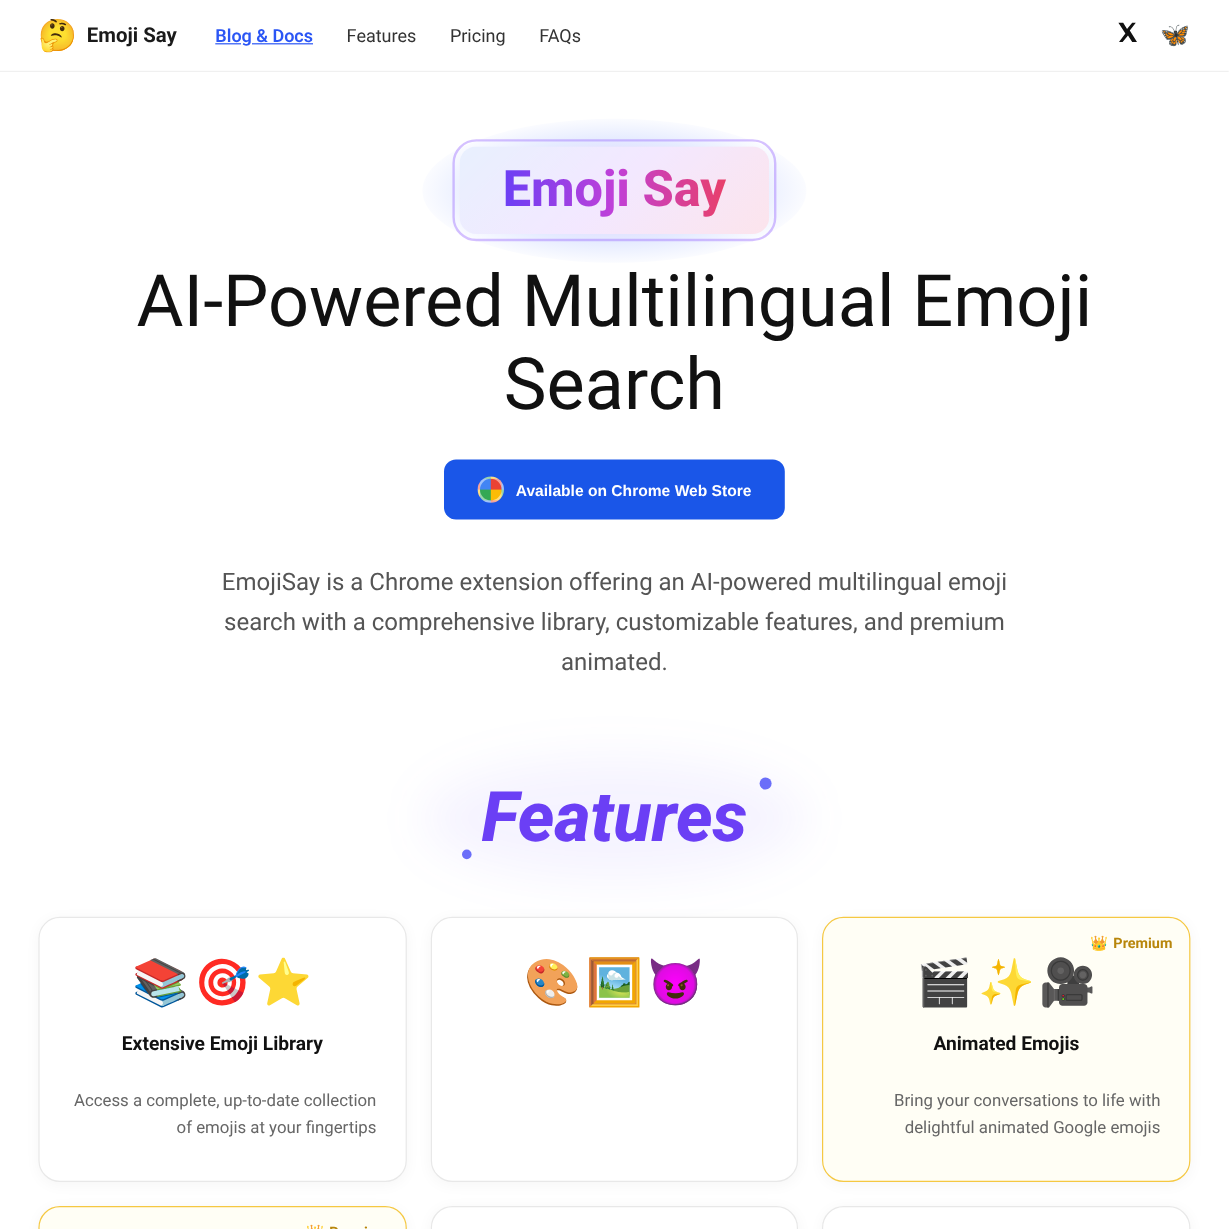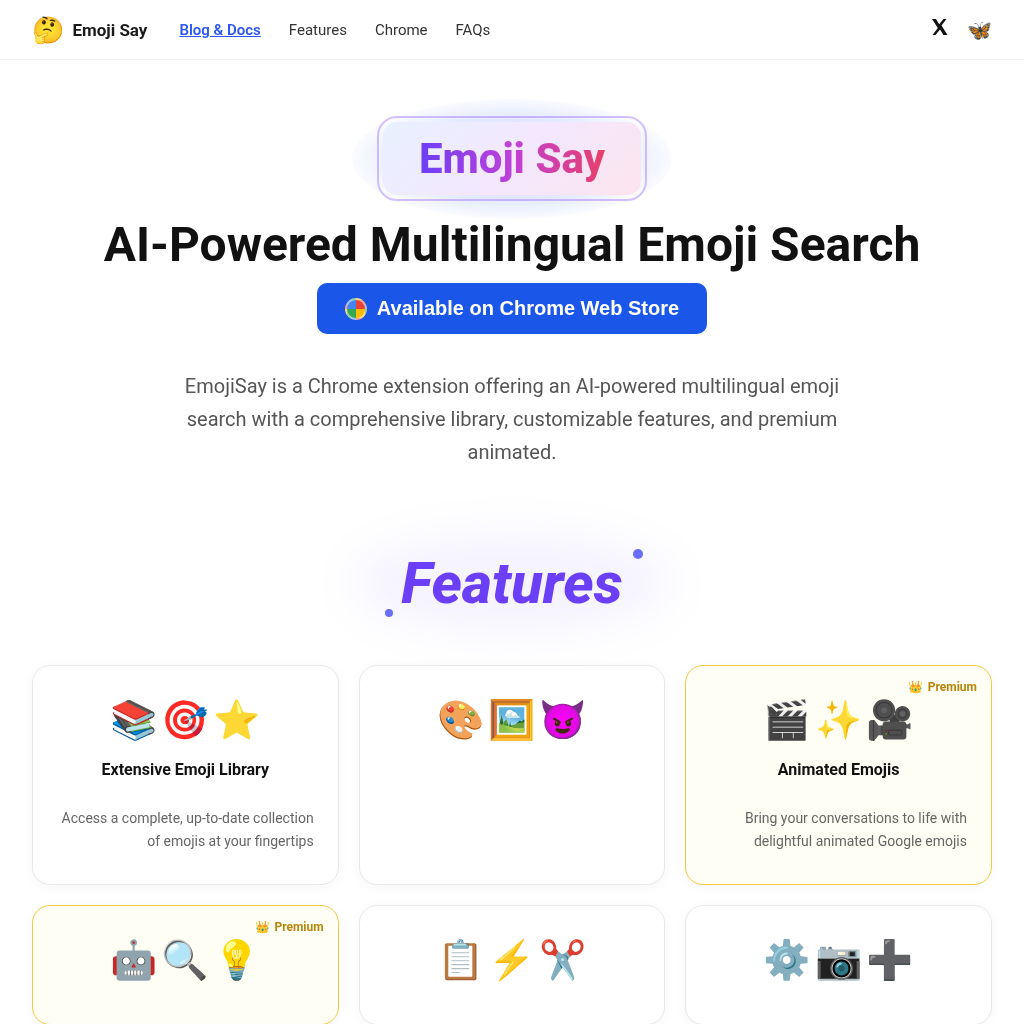--- a/index.html
+++ b/index.html
@@ -99,36 +99,36 @@
     }
     .hero-badge-text {
       background: linear-gradient(90deg, #6b3ff5 0%, #c040d8 50%, #e8406a 100%);
       -webkit-background-clip: text;
       -webkit-text-fill-color: transparent;
       background-clip: text;
       font-size: 42px;
       font-weight: 800;
     }
     .hero-title {
-      font-size: 48px;
-      font-weight: 700;
+      font-size: 60px;
+      font-weight: 400;
       color: #111;
-      margin-bottom: 11px;
+      margin-bottom: 28px;
       line-height: 1.15;
     }
     .chrome-btn {
       display: inline-flex;
       align-items: center;
       gap: 10px;
       background: #1a56e8;
       color: #fff;
       border: none;
       border-radius: 10px;
       padding: 14px 28px;
-      font-size: 20px;
+      font-size: 13px;
       font-weight: 600;
       cursor: pointer;
       margin-bottom: 36px;
       justify-content: flex-end;
     }
     .chrome-btn-icon {
       width: 22px;
       height: 22px;
       border-radius: 50%;
       background: conic-gradient(#ea4335 0deg 90deg, #fbbc05 90deg 180deg, #34a853 180deg 270deg, #4285f4 270deg 360deg);
@@ -272,21 +272,21 @@
 <body>
 
 <nav>
   <a class="nav-logo" href="#">
     <span class="nav-logo-emoji">🤔</span>
     <span>Emoji Say</span>
   </a>
   <div class="nav-links">
     <a class="nav-link active" href="#">Blog &amp; Docs</a>
     <a class="nav-link" href="#">Features</a>
-    <a class="nav-link" href="#">Chrome</a>
+    <a class="nav-link" href="#">Pricing</a>
     <a class="nav-link" href="#">FAQs</a>
   </div>
   <div class="nav-icons">
     <button class="nav-icon-btn">
       <svg width="22" height="22" viewBox="0 0 22 22" fill="none" xmlns="http://www.w3.org/2000/svg">
         <path d="M17.5 3L12.5 9.5L18.5 19H14.5L11 13.5L6.5 19H3.5L8.8 12L3 3H7L10.2 8.2L14.5 3H17.5Z" fill="#111" stroke="none"></path>
       </svg>
     </button>
     <button class="nav-icon-btn">
       <span>🦋</span>

